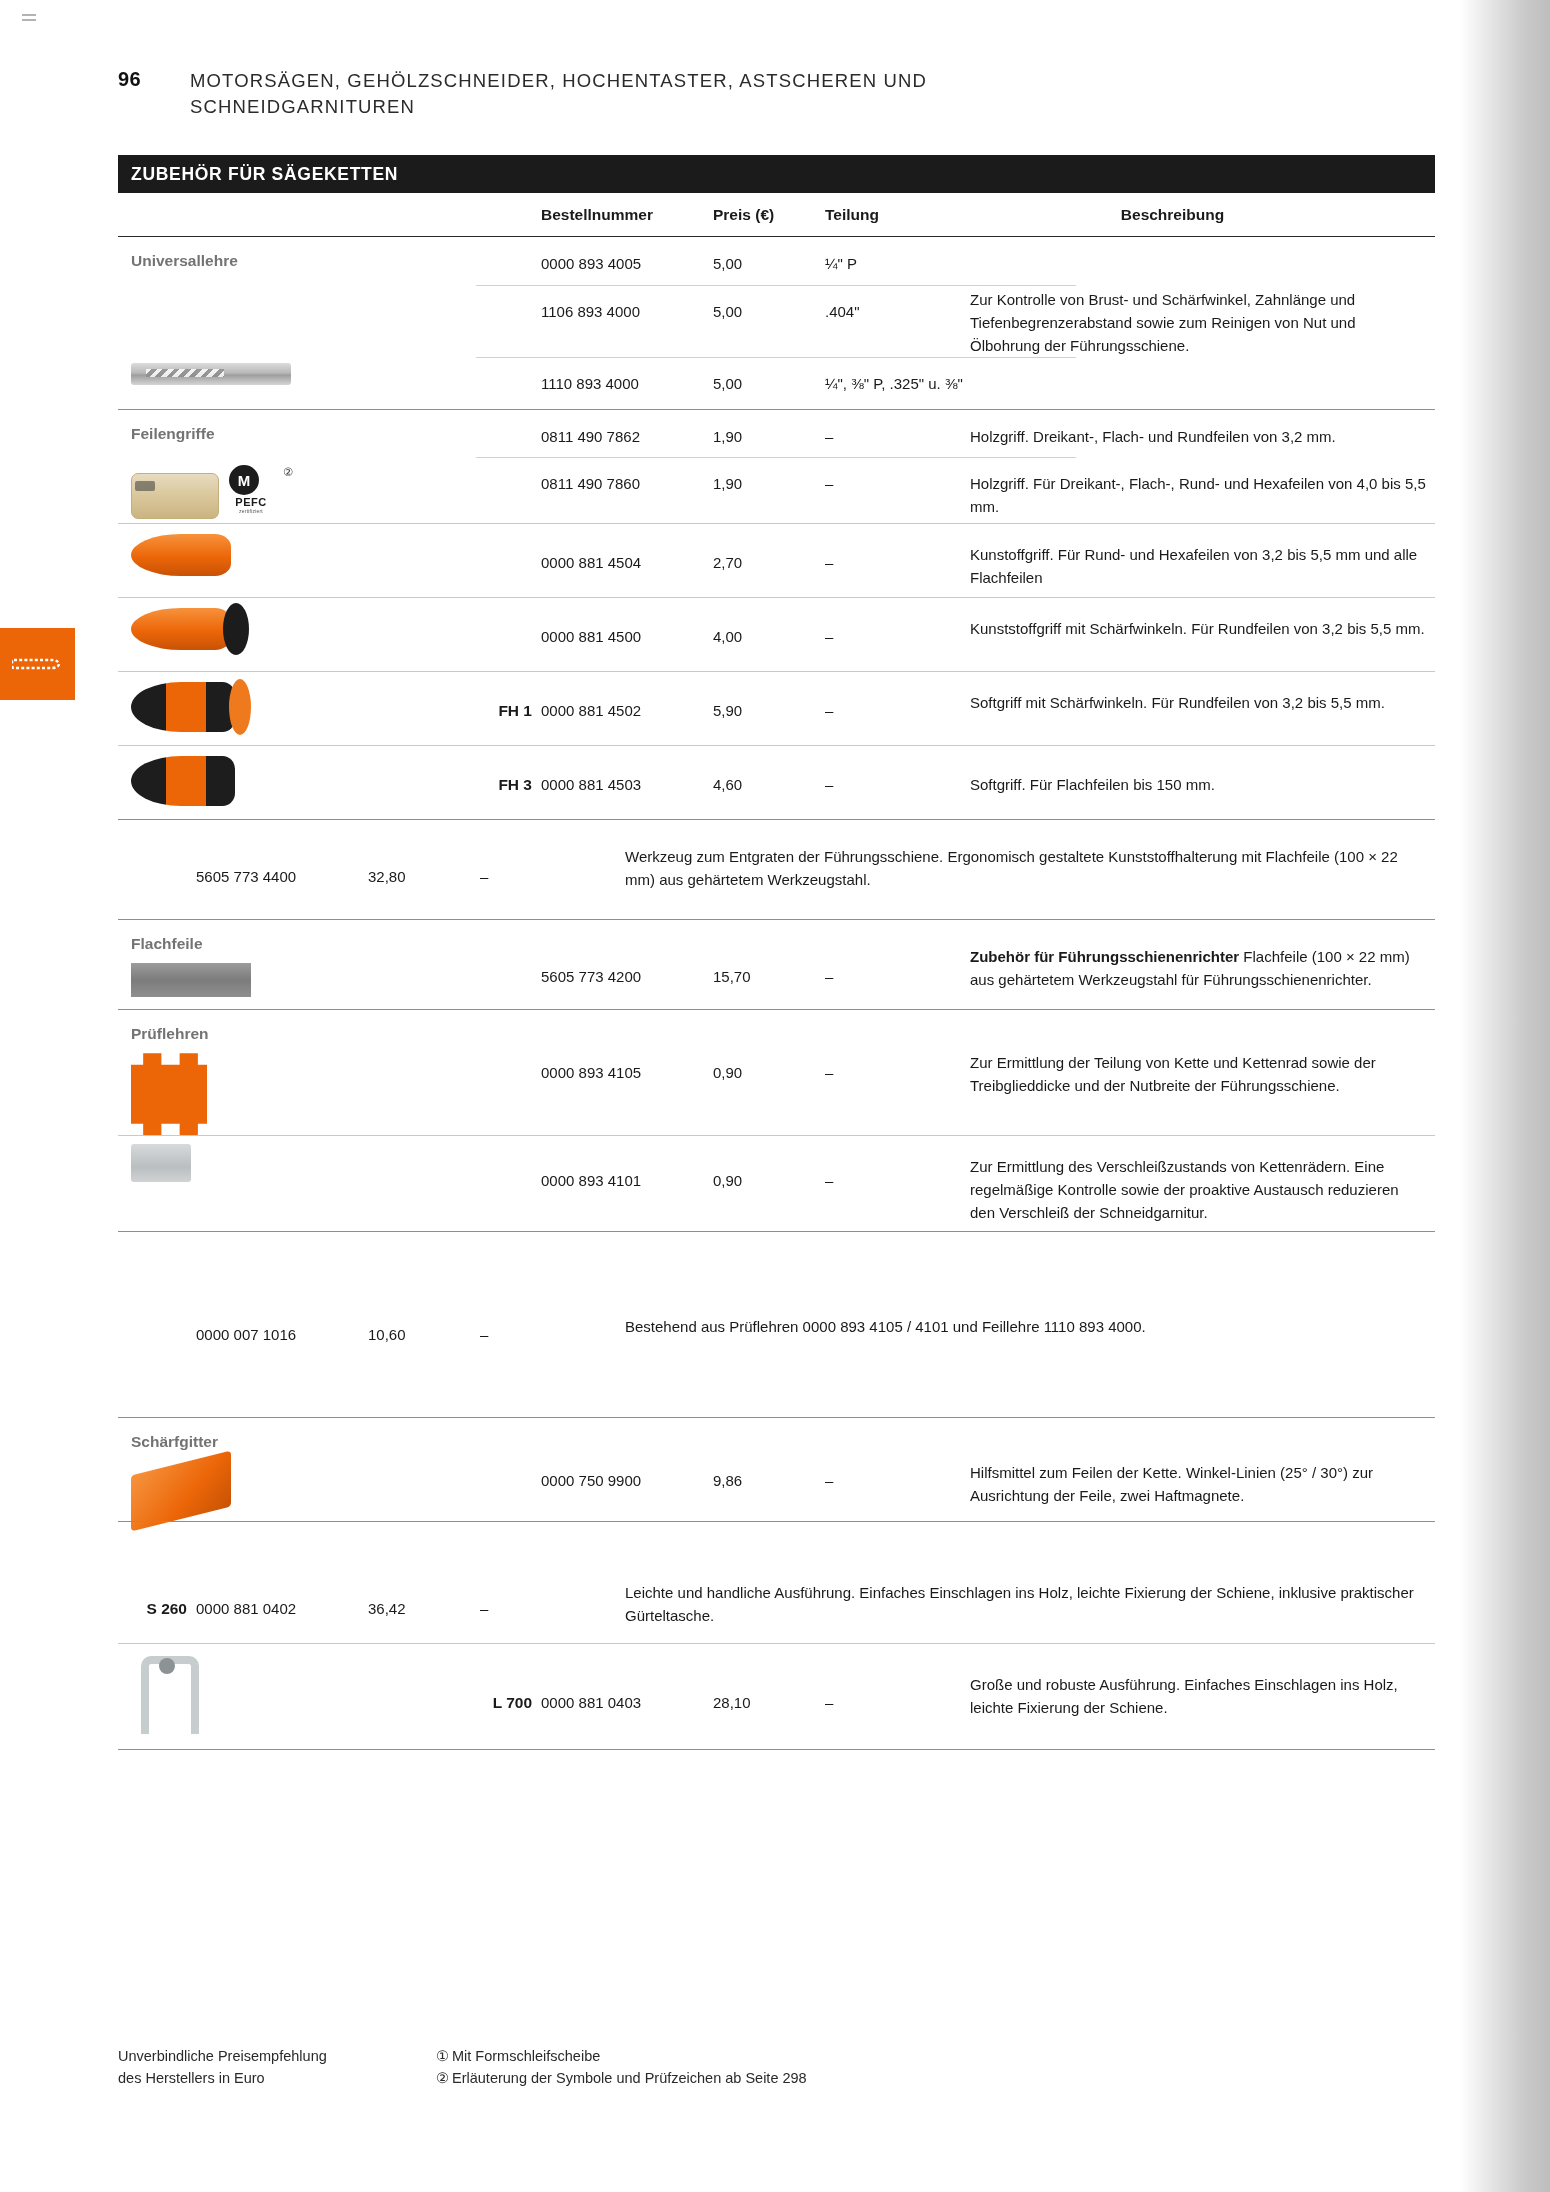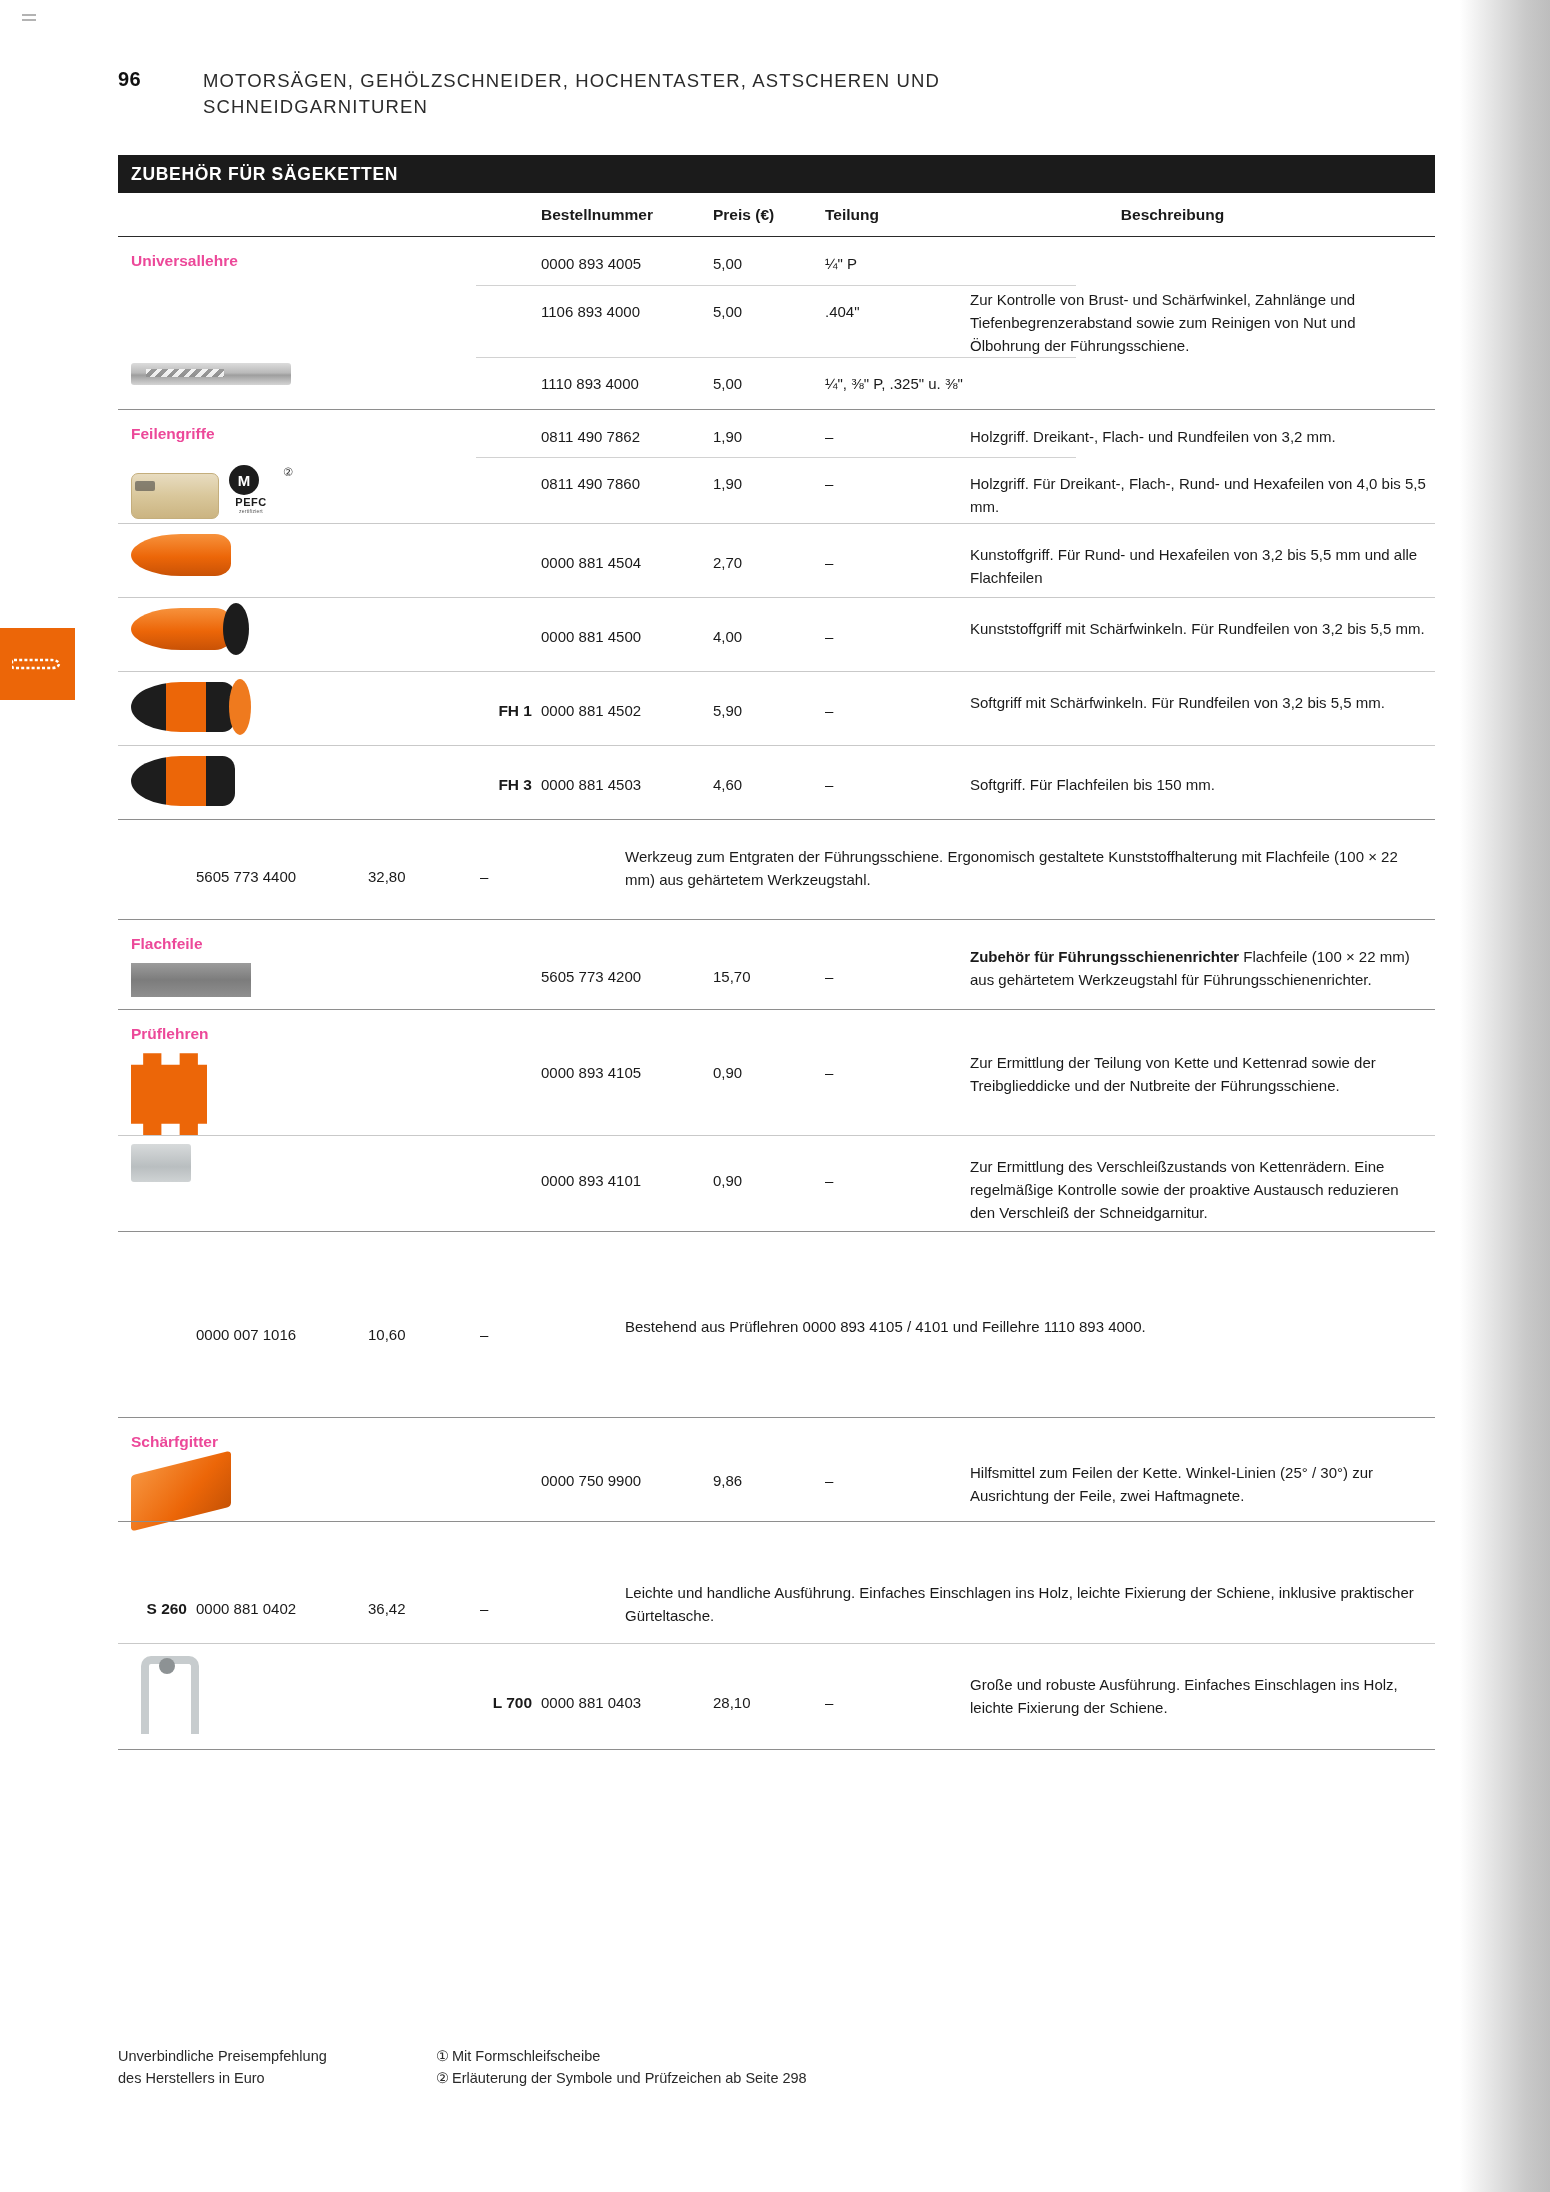--- a/index.html
+++ b/index.html
@@ -41,21 +41,20 @@
     justify-content: center;
   }
 
   
   #page-header {
     position: absolute;
     left: 118px; top: 68px;
     width: 1200px;
     display: flex;
     align-items: flex-start;
-    gap: 13px;
   }
   #page-number {
     font-weight: bold;
     font-size: 20px;
     letter-spacing: 0.5px;
     width: 72px;
     flex: 0 0 72px;
     color: #111;
   }
   #page-header-title {
@@ -105,21 +104,21 @@
     font-weight: bold;
     border-bottom: 1.6px solid #2a2a2a;
   }
   #table-head-row .col-desc { text-align: center; padding-right: 60px; }
 
   .prod-name {
     font-size: 15.5px;
     font-weight: bold;
     line-height: 1.35;
     padding-top: 14px;
-    color: #ec4899;
+    color: #737373;
   }
 
   .cell {
     font-size: 15px;
     line-height: 1.45;
     color: #1a1a1a;
     padding-top: 16px;
   }
   .cell-model { font-weight: bold; font-size: 15.5px; }
   .desc {

